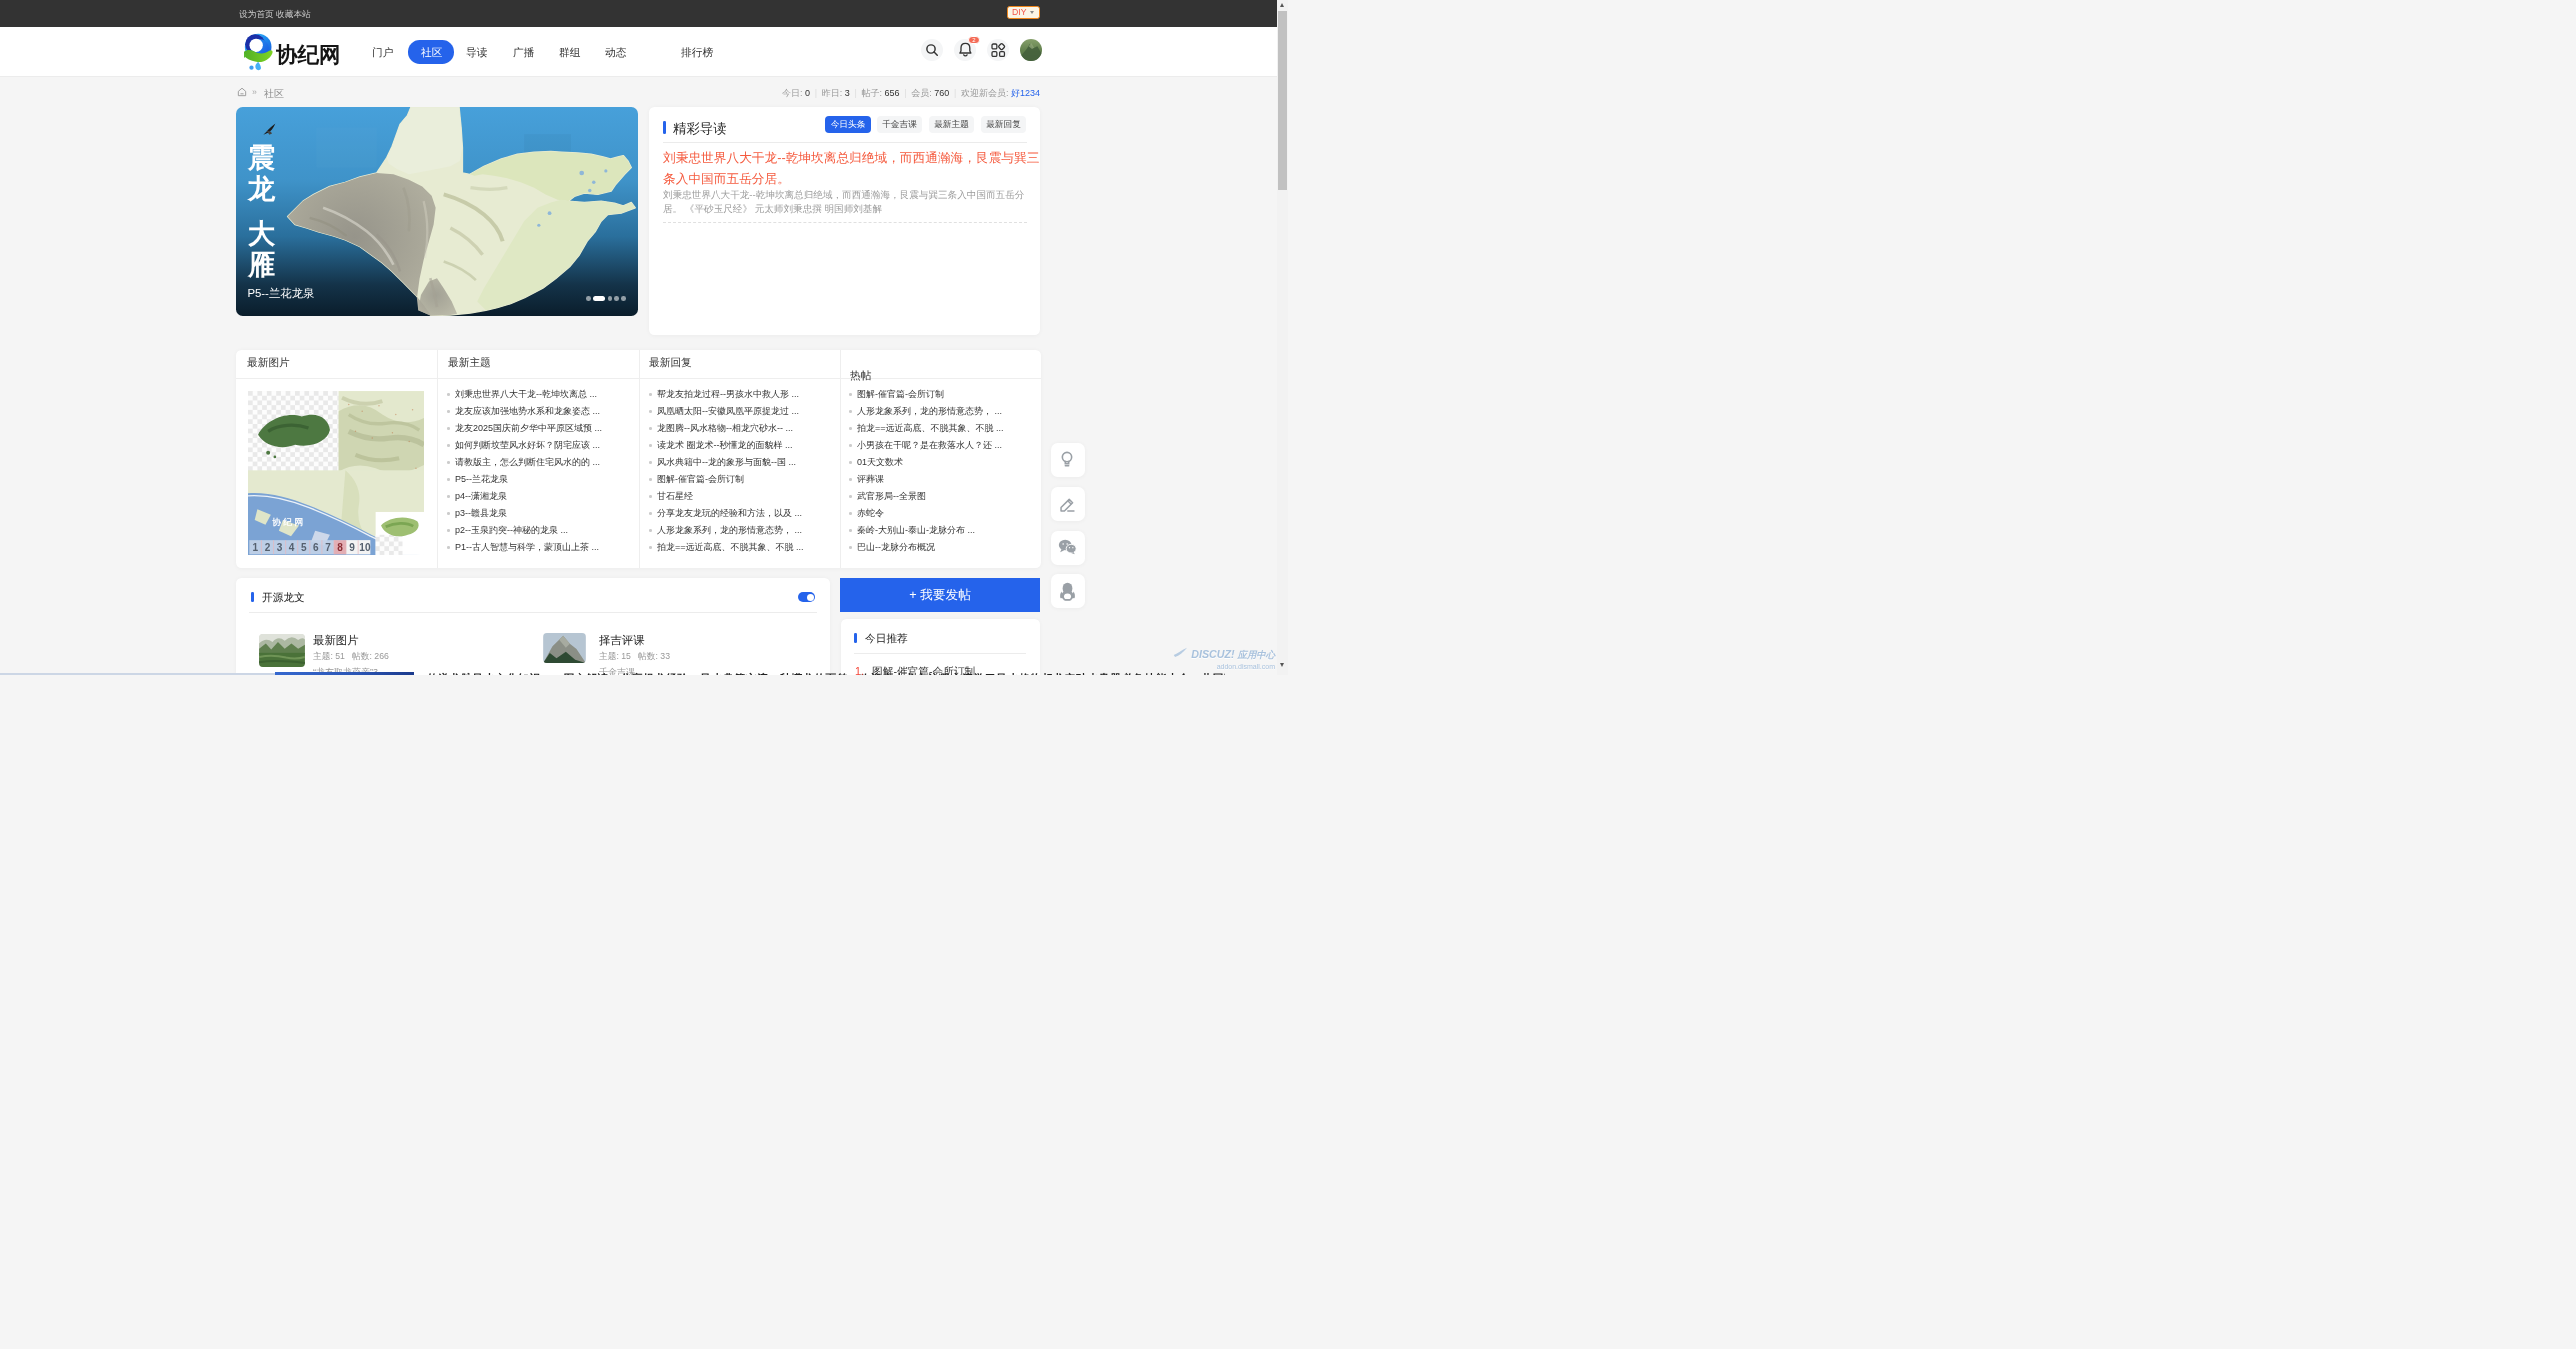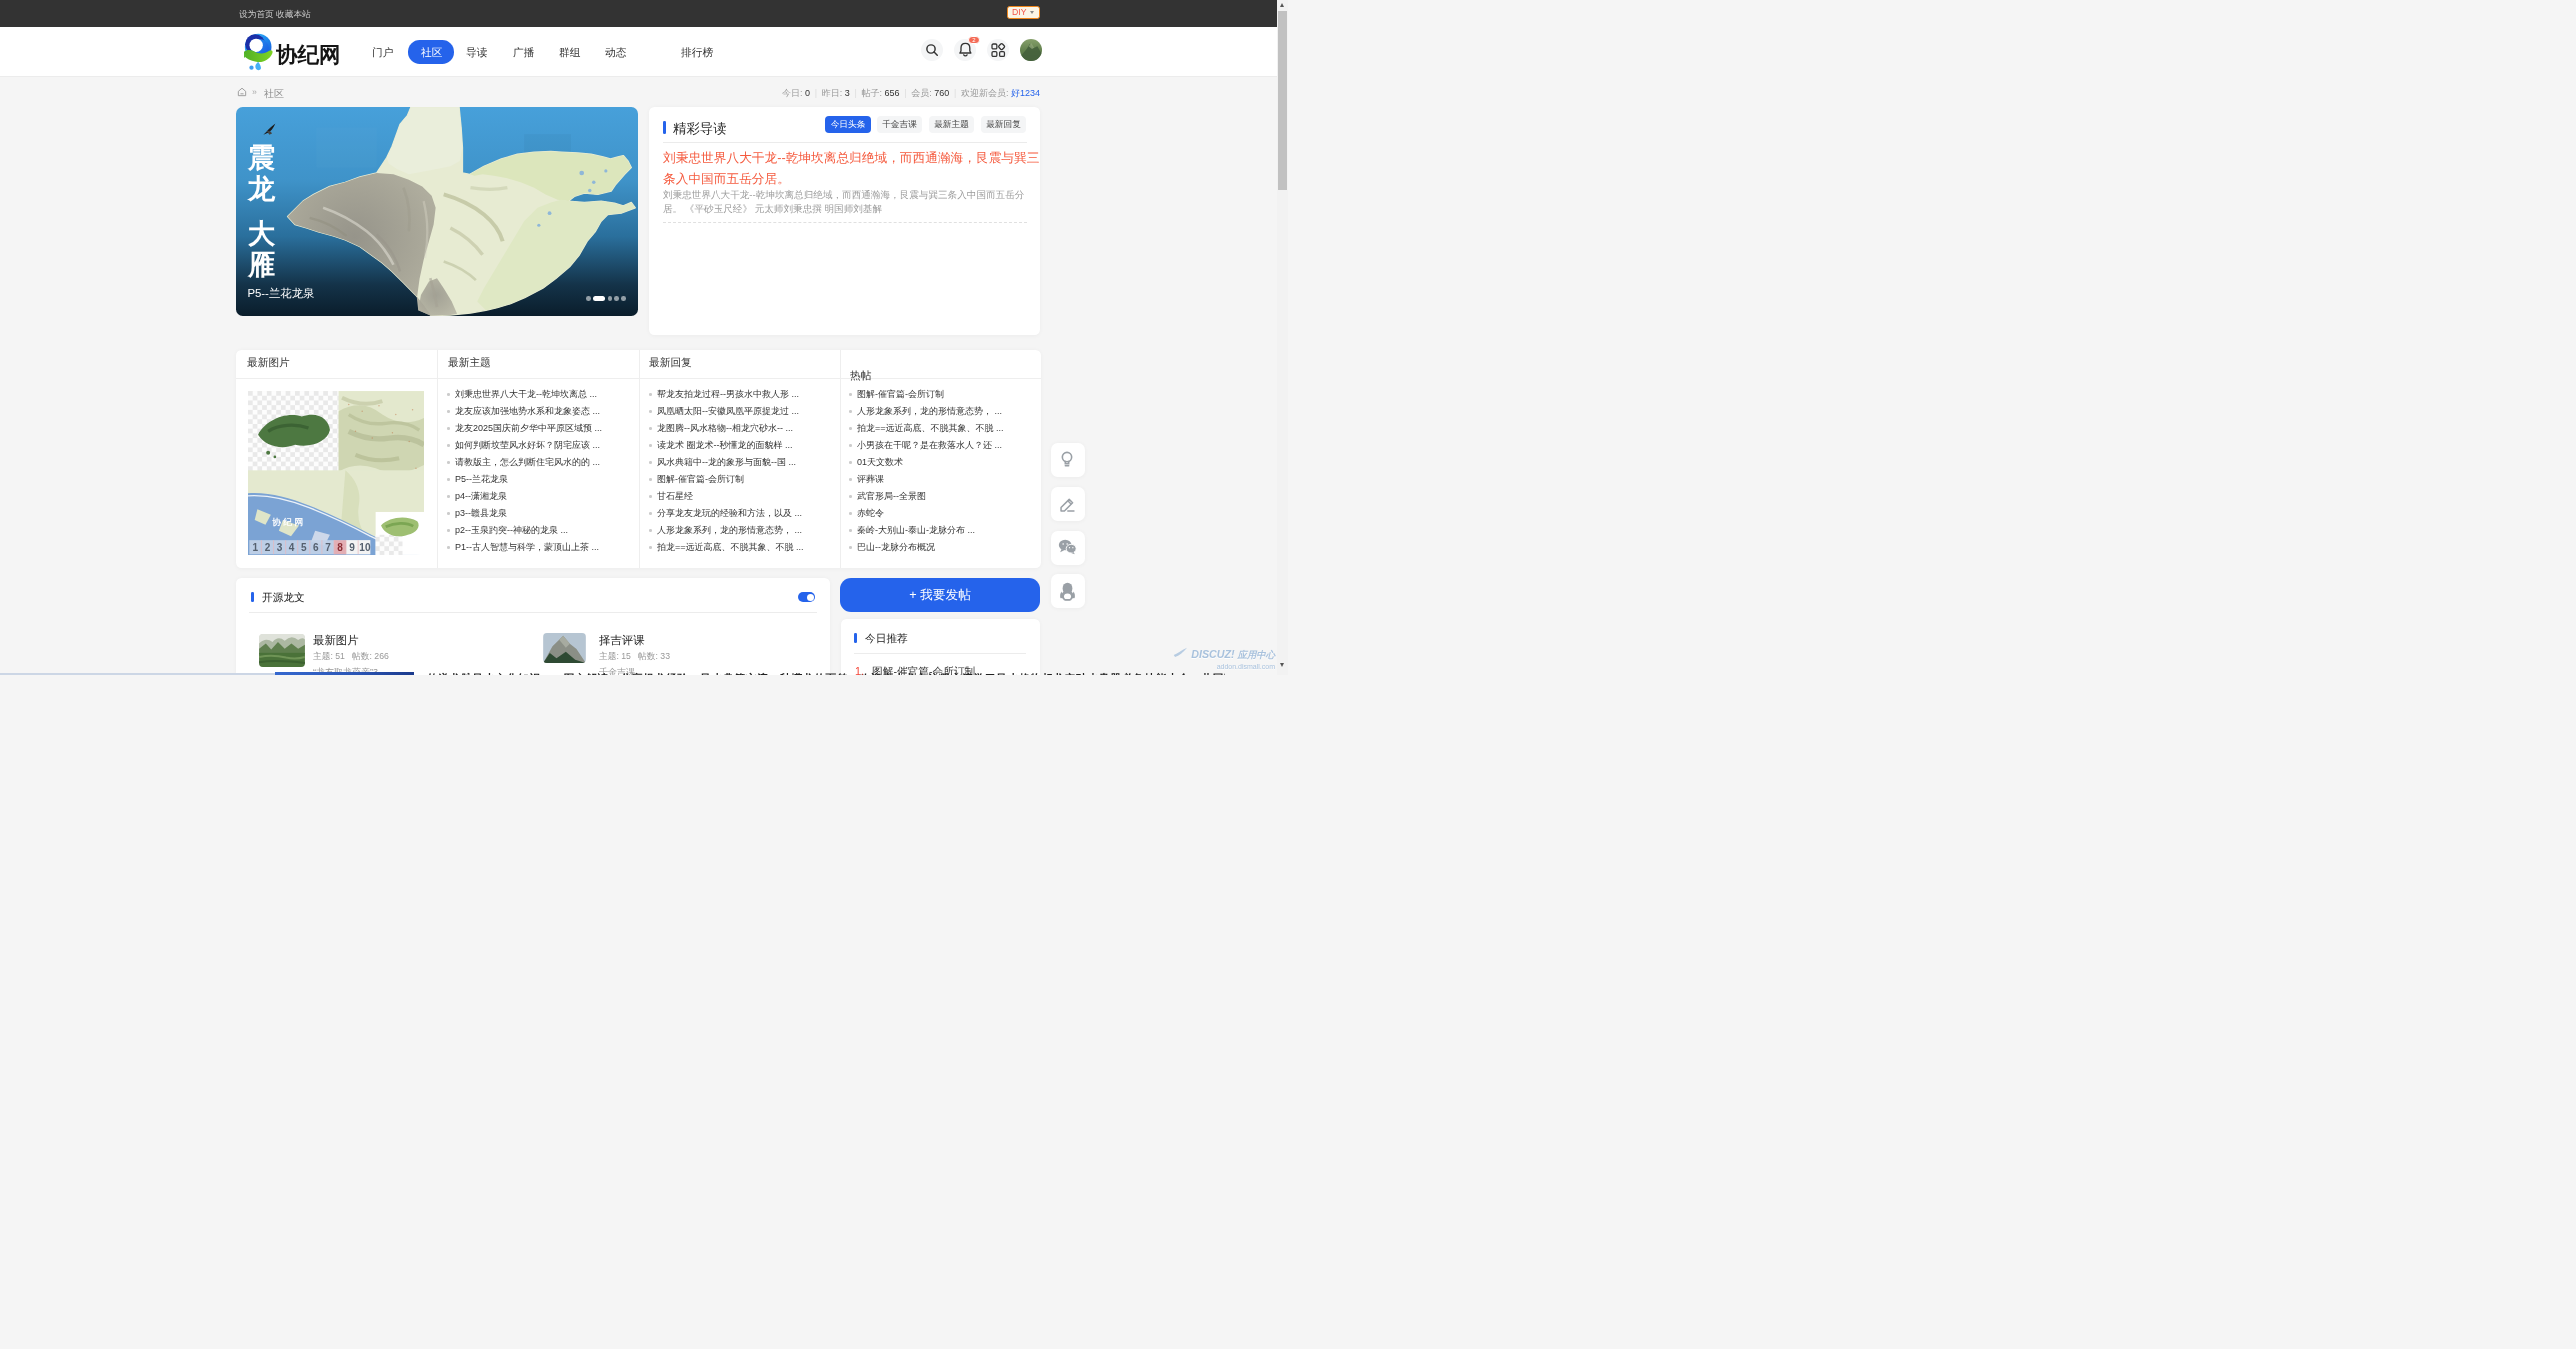--- a/index.html
+++ b/index.html
@@ -369,21 +369,21 @@
     <rect width="64" height="45" fill="#b6c5d2"></rect>
     <path d="M0 45 L14 20 L24 10 L30 4 L40 16 L50 24 L64 45 Z" fill="#8b8f86"></path>
     <path d="M24 10 L30 4 L40 16 L34 22 Z" fill="#a7aba0"></path>
     <path d="M0 45 L10 30 L20 38 L34 28 L48 40 L64 45 Z" fill="#2e4a33"></path>
   </svg>
 </div>
 <div class="abs" style="left:599px;top:633px;font-size:11.4px;color:#222;font-weight:500;">择吉评课</div>
 <div class="abs" style="left:599px;top:651px;font-size:8.7px;color:#999;">主题: 15&nbsp;&nbsp;&nbsp;帖数: 33</div>
 <div class="abs" style="left:599px;top:666px;font-size:9px;color:#999;">千金吉课</div>
 
-<div class="abs" style="left:840px;top:578px;width:200px;height:34px;background:#2563eb;border-radius:11px;text-align:center;line-height:34px;color:#fff;font-size:12.7px;">+ 我要发帖</div>
+<div class="abs" style="left:840px;top:578px;width:200px;height:34px;background:#2563eb;border-radius:0;text-align:center;line-height:34px;color:#fff;font-size:12.7px;">+ 我要发帖</div>
 <div class="card" style="left:841px;top:619px;width:199px;height:56px;border-bottom-left-radius:0;border-bottom-right-radius:0;"></div>
 <div class="hbar" style="left:854px;top:633px;height:10px;"></div>
 <div class="abs" style="left:865px;top:632px;font-size:10.7px;color:#1a1a1a;font-weight:500;">今日推荐</div>
 <div class="abs" style="left:854px;top:653px;width:172px;height:0;border-top:0.7px solid #ececec;"></div>
 <div class="abs" style="left:855px;top:665px;font-size:10.7px;color:#f44336;">1.</div>
 <div class="abs" style="left:872px;top:665px;font-size:10.7px;color:#333;">图解-催官篇-会所订制</div>
 
 <div class="card" style="left:1051px;top:443px;width:34px;height:34px;border-radius:6.7px;"></div>
 <svg class="abs" style="left:1059px;top:451px;" width="16" height="17.4" viewBox="0 0 24 26">
   <circle cx="12" cy="9" r="7" fill="none" stroke="#9aa0a6" stroke-width="2.4"></circle>

